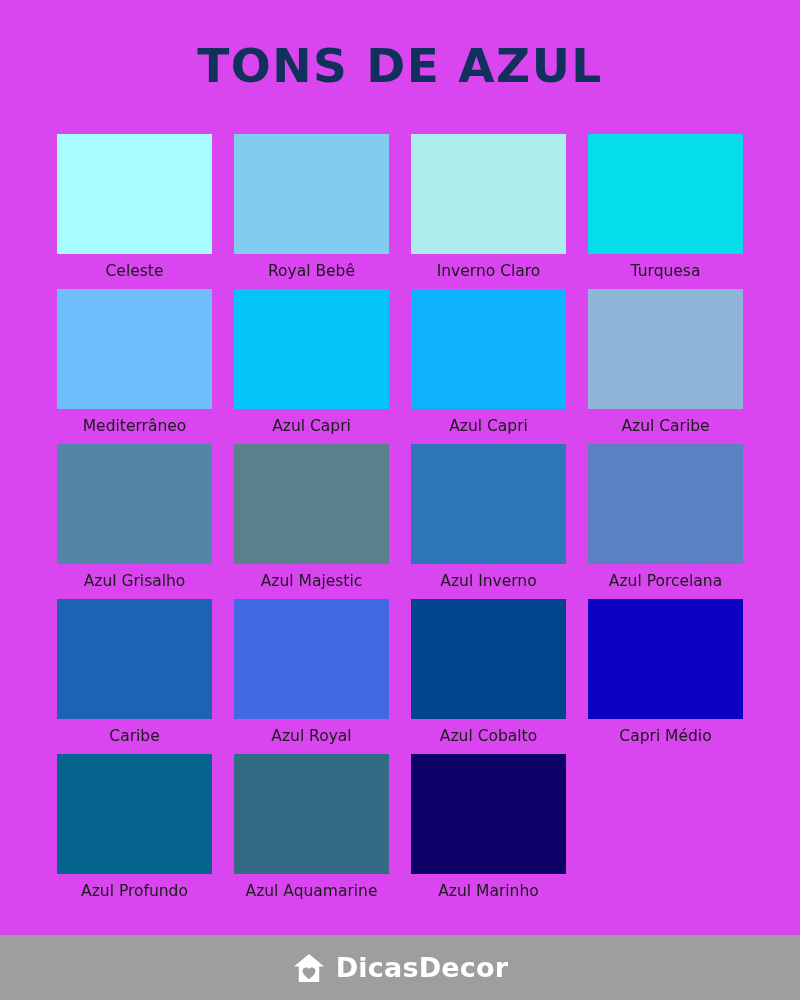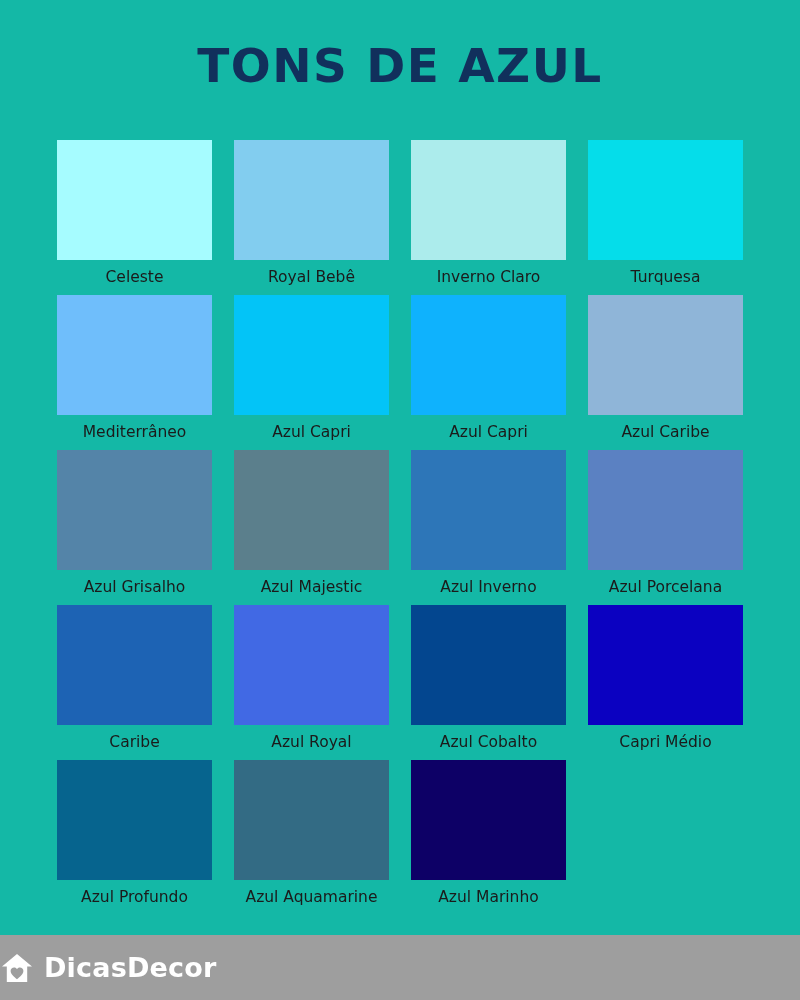--- a/index.html
+++ b/index.html
@@ -14,21 +14,21 @@
     font-family: "DejaVu Sans", "Liberation Sans", sans-serif;
     overflow: hidden;
     position: relative;
   }
 
   .page {
     width: 800px;
     height: 1000px;
     display: flex;
     flex-direction: column;
-    background: #14b8a6;
+    background: #d946ef;
     position: relative;
   }
 
   
   .title-area {
     height: 130px;
     display: flex;
     align-items: center;
     justify-content: center;
     flex: none;
@@ -41,21 +41,21 @@
     color: #11305c;
     text-align: center;
     line-height: 1;
     margin: 0;
   }
 
   
   .palette {
     flex: none;
     width: 686px;
-    margin: 10px auto;
+    margin: 4px auto;
     display: grid;
     grid-template-columns: repeat(4, 155px);
     grid-template-rows: repeat(5, 155px);
     column-gap: 22px;
     row-gap: 0px;
   }
 
   .swatch-cell {
     display: flex;
     flex-direction: column;
@@ -81,21 +81,21 @@
   
   .footer {
     position: absolute;
     left: 0;
     bottom: 0;
     width: 800px;
     height: 65px;
     background: #9e9e9e;
     display: flex;
     align-items: center;
-    justify-content: flex-start;
+    justify-content: center;
     gap: 10px;
   }
   .footer-logo-icon {
     width: 34px;
     height: 34px;
     display: block;
   }
   .footer-brand {
     font-family: "DejaVu Sans", "Liberation Sans", sans-serif;
     font-size: 27px;

